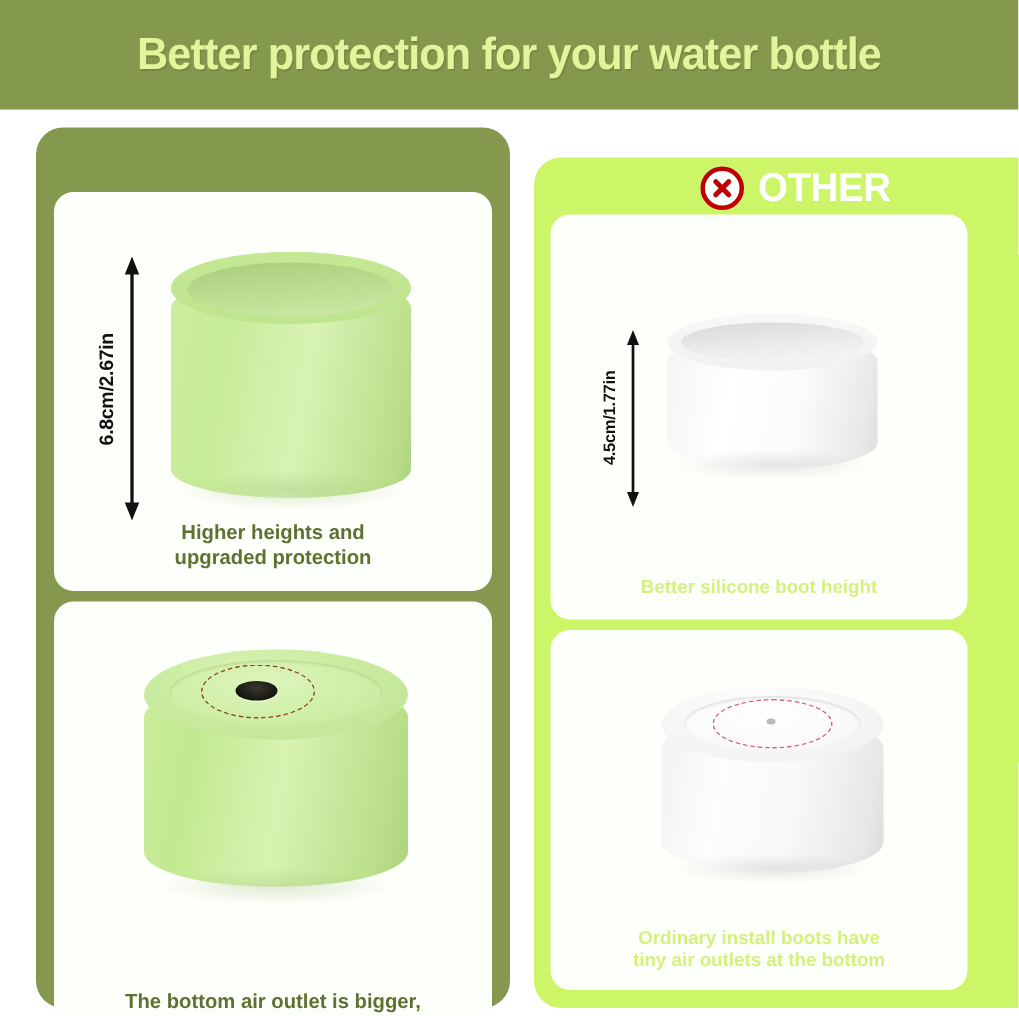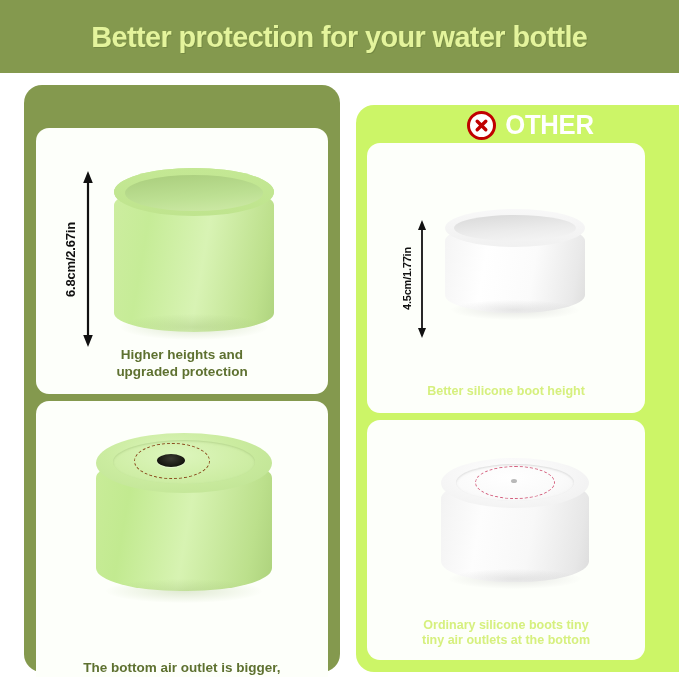--- a/index.html
+++ b/index.html
@@ -422,18 +422,18 @@
         <div class="boot-white-inv">
           <div class="body"></div>
           <div class="top"></div>
           <div class="top-ridge"></div>
           <div class="dashring"></div>
           <div class="tinyhole"></div>
           <div class="shadow-bot"></div>
         </div>
       </div>
 
-      <div class="caption caption-light">Ordinary silicone boots tiny
+      <div class="caption caption-light">Ordinary install boots have
 tiny air outlets at the bottom</div>
     </div>
   </div>
 
 </div>
 
 </body></html>

